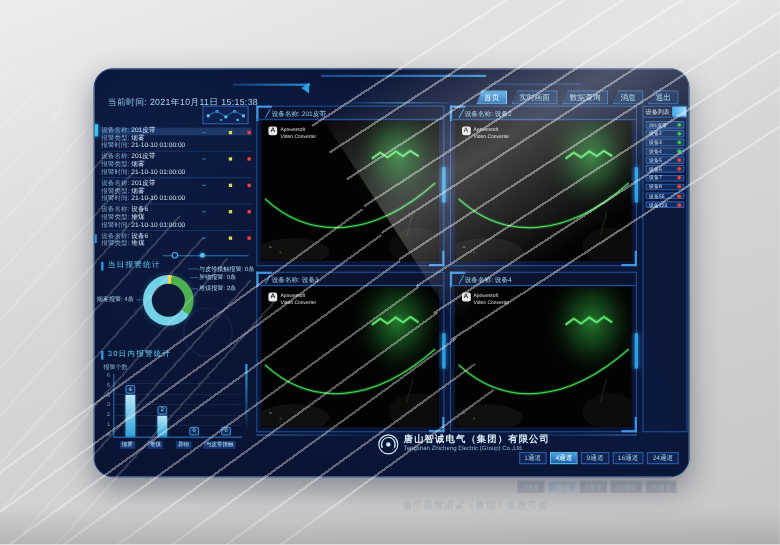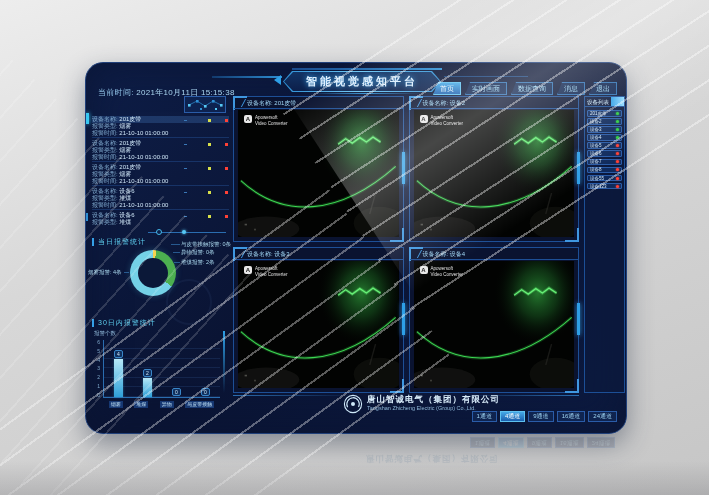--- a/index.html
+++ b/index.html
@@ -179,25 +179,20 @@
 </div>
 <div class="refl refl-company">唐山智诚电气（集团）有限公司</div>
 
 <div class="dashboard">
 
   <div class="abs time"><span>当前时间:</span> <b>2021年10月11日 15:15:38</b></div>
   <div class="abs top-line"></div>
   <div class="abs h-line-l"></div>
   <div class="abs h-line-r"></div>
   <div class="abs title-chev"></div>
-  <div class="abs title-wrap">
-    <div class="title-in">
-        <span>智能视觉感知平台</span>
-      </div>
-  </div>
   <div class="abs title-under"></div>
 
   <div class="nav">
     <div class="nav-btn active">
         <span>首页</span>
       </div>
     <div class="nav-btn">
         <span>实时画面</span>
       </div>
     <div class="nav-btn">

